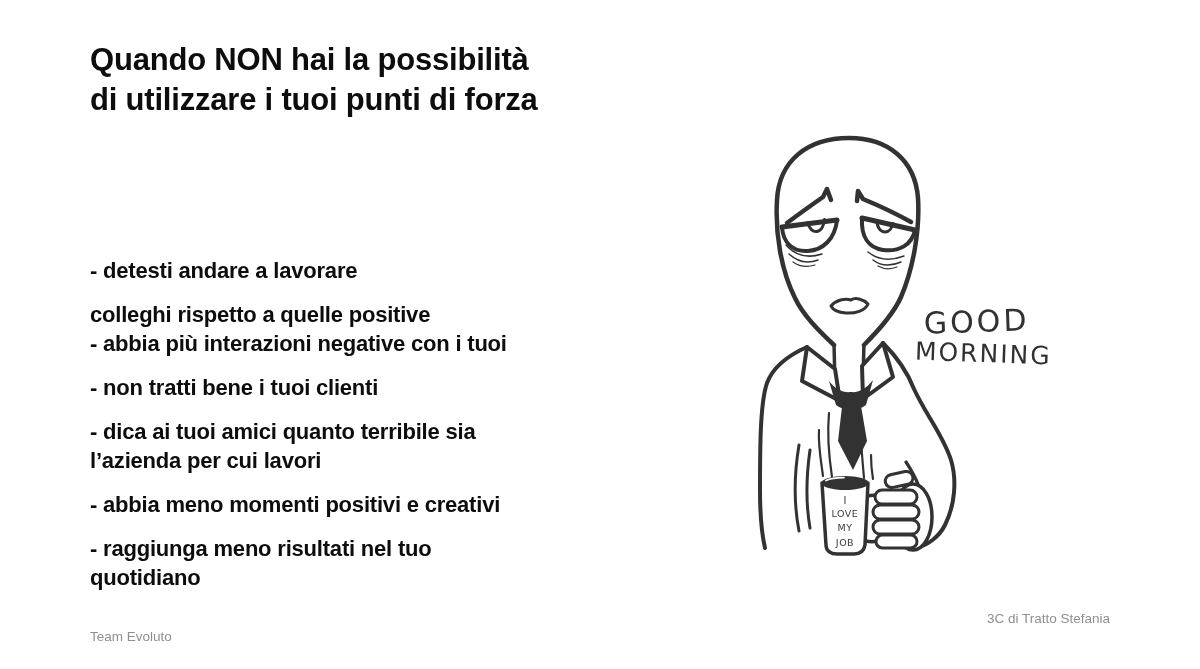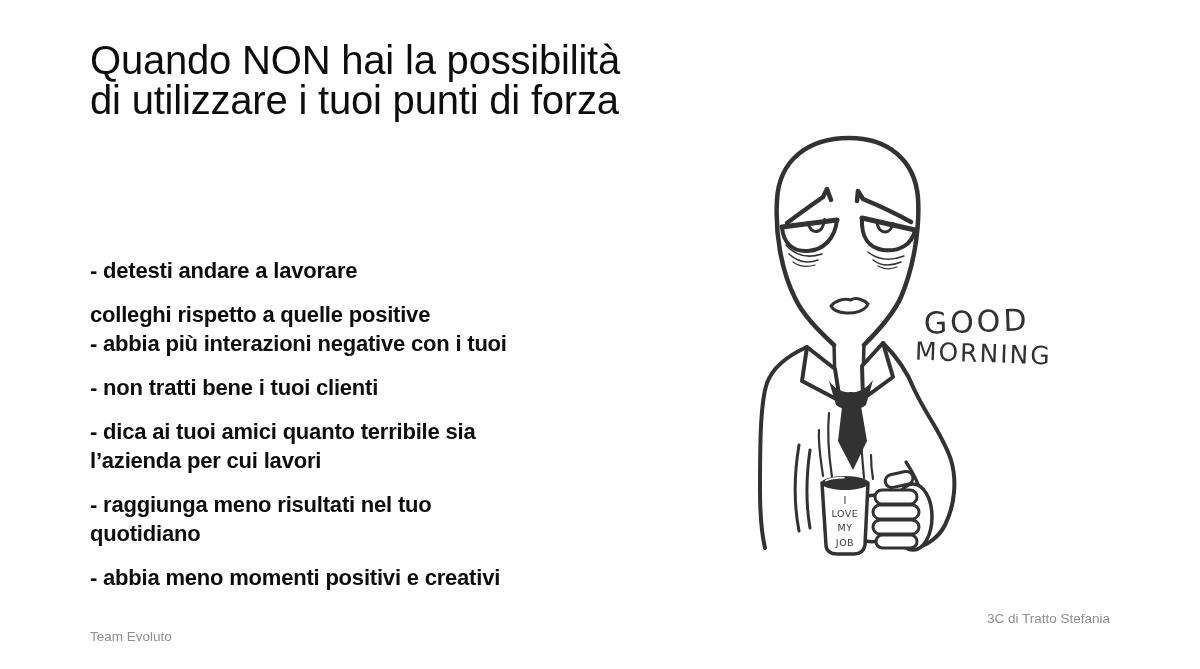--- a/index.html
+++ b/index.html
@@ -6,21 +6,21 @@
   .slide{
     position:relative;
     width:1200px;height:669px;
     background:#ffffff;
     overflow:hidden;
     font-family:"Liberation Sans", sans-serif;
     color:#0d0d0d;
   }
   .title{
     position:absolute;left:90px;top:40px;
-    font-size:40px;line-height:40px;font-weight:400;
+    font-size:31px;line-height:40px;font-weight:700;
     letter-spacing:-0.2px;
   }
   .title .line{white-space:nowrap;}
   .bullets{
     position:absolute;left:90px;top:256px;
   }
   .bullet{
     margin:0 0 15px 0;
     font-size:22px;line-height:29px;font-weight:700;
     letter-spacing:-0.2px;
@@ -67,25 +67,25 @@
       <div class="line">- abbia più interazioni negative con i tuoi</div>
     </div>
     <div class="bullet">
       <div class="line">- non tratti bene i tuoi clienti</div>
     </div>
     <div class="bullet">
       <div class="line">- dica ai tuoi amici quanto terribile sia</div>
       <div class="line">l’azienda per cui lavori</div>
     </div>
     <div class="bullet">
+      <div class="line">- abbia meno momenti positivi e creativi</div>
+    </div>
+    <div class="bullet">
       <div class="line">- raggiunga meno risultati nel tuo</div>
       <div class="line">quotidiano</div>
-    </div>
-    <div class="bullet">
-      <div class="line">- abbia meno momenti positivi e creativi</div>
     </div>
   </div>
 
   <svg class="illustration" viewBox="0 0 400 460" xmlns="http://www.w3.org/2000/svg">
     <g stroke="#323232" stroke-linecap="round" stroke-linejoin="round" fill="none">
 
       <path d="M 92,242 C 74,250 58,262 52,278 C 45,298 45,345 45,385 C 45,410 47,430 50,443" stroke-width="4"></path>
       <path d="M 168,238 C 182,252 192,266 199,284 C 211,310 228,330 236,355 C 242,375 240,400 230,420 C 224,432 212,441 200,443" stroke-width="4"></path>
       <path d="M 84,340 C 79,370 79,400 84,426" stroke-width="3"></path>
       <path d="M 95,345 C 91,373 91,400 95,423" stroke-width="3"></path>

